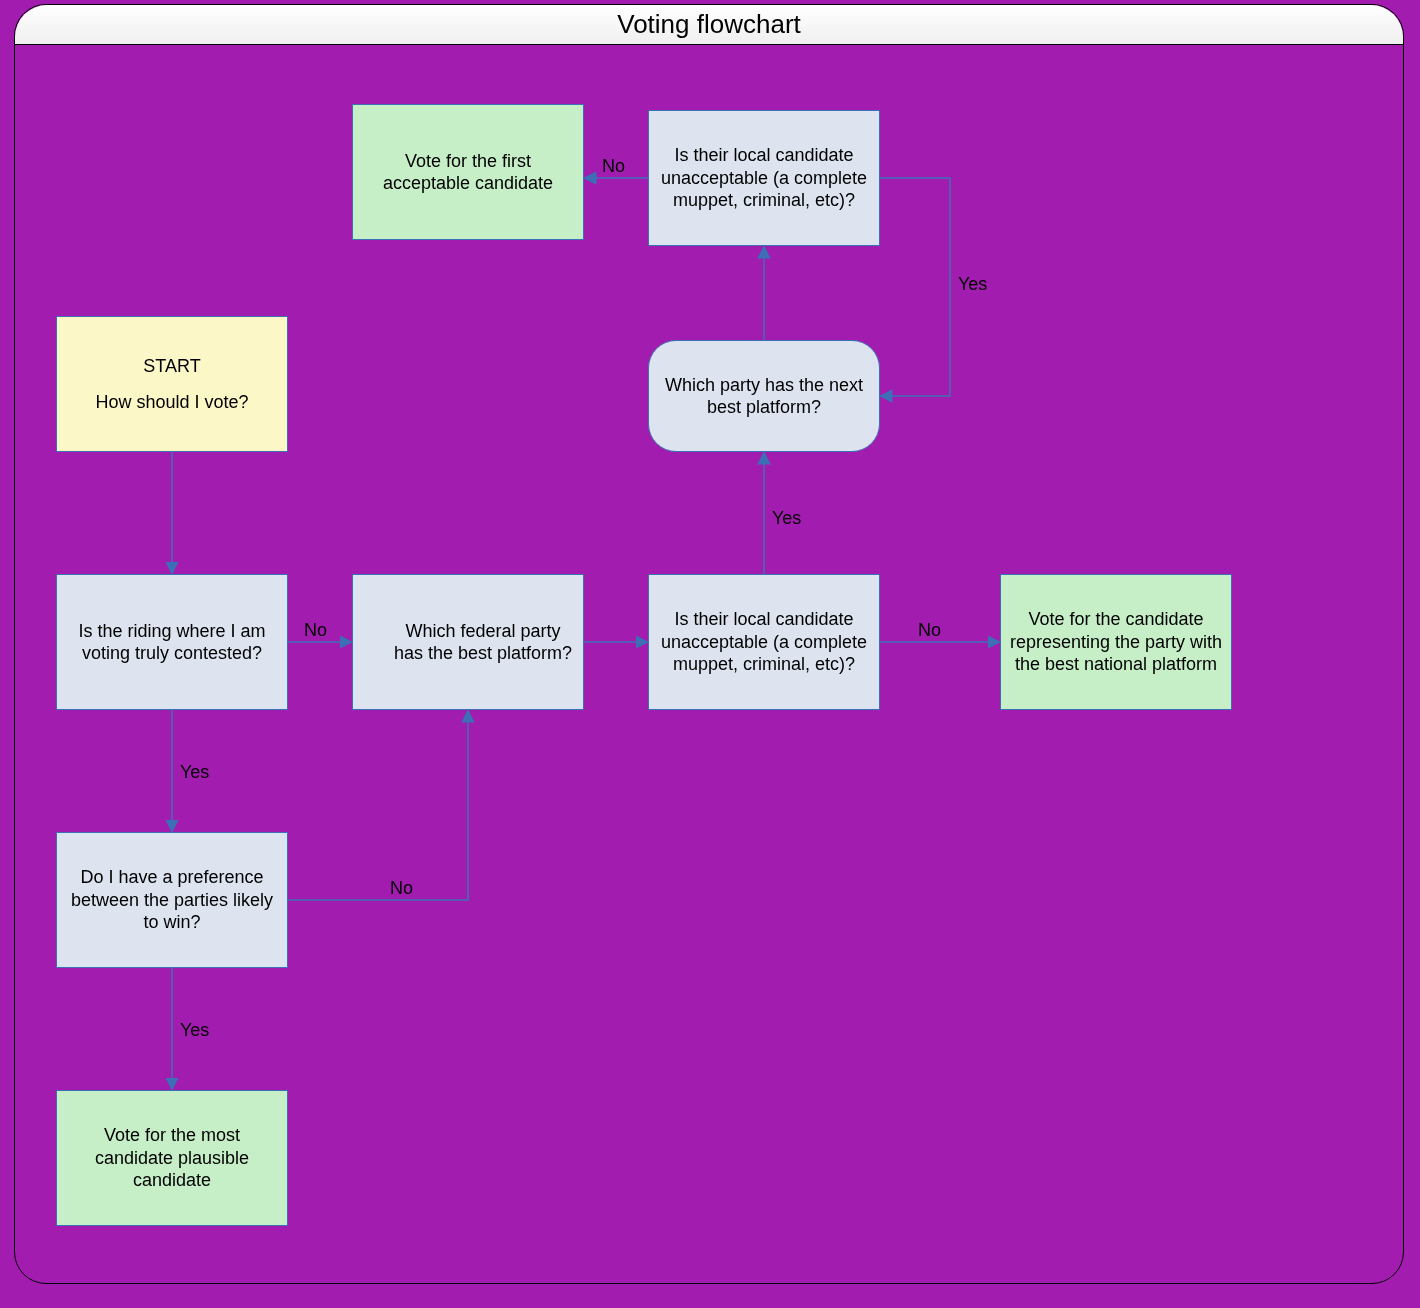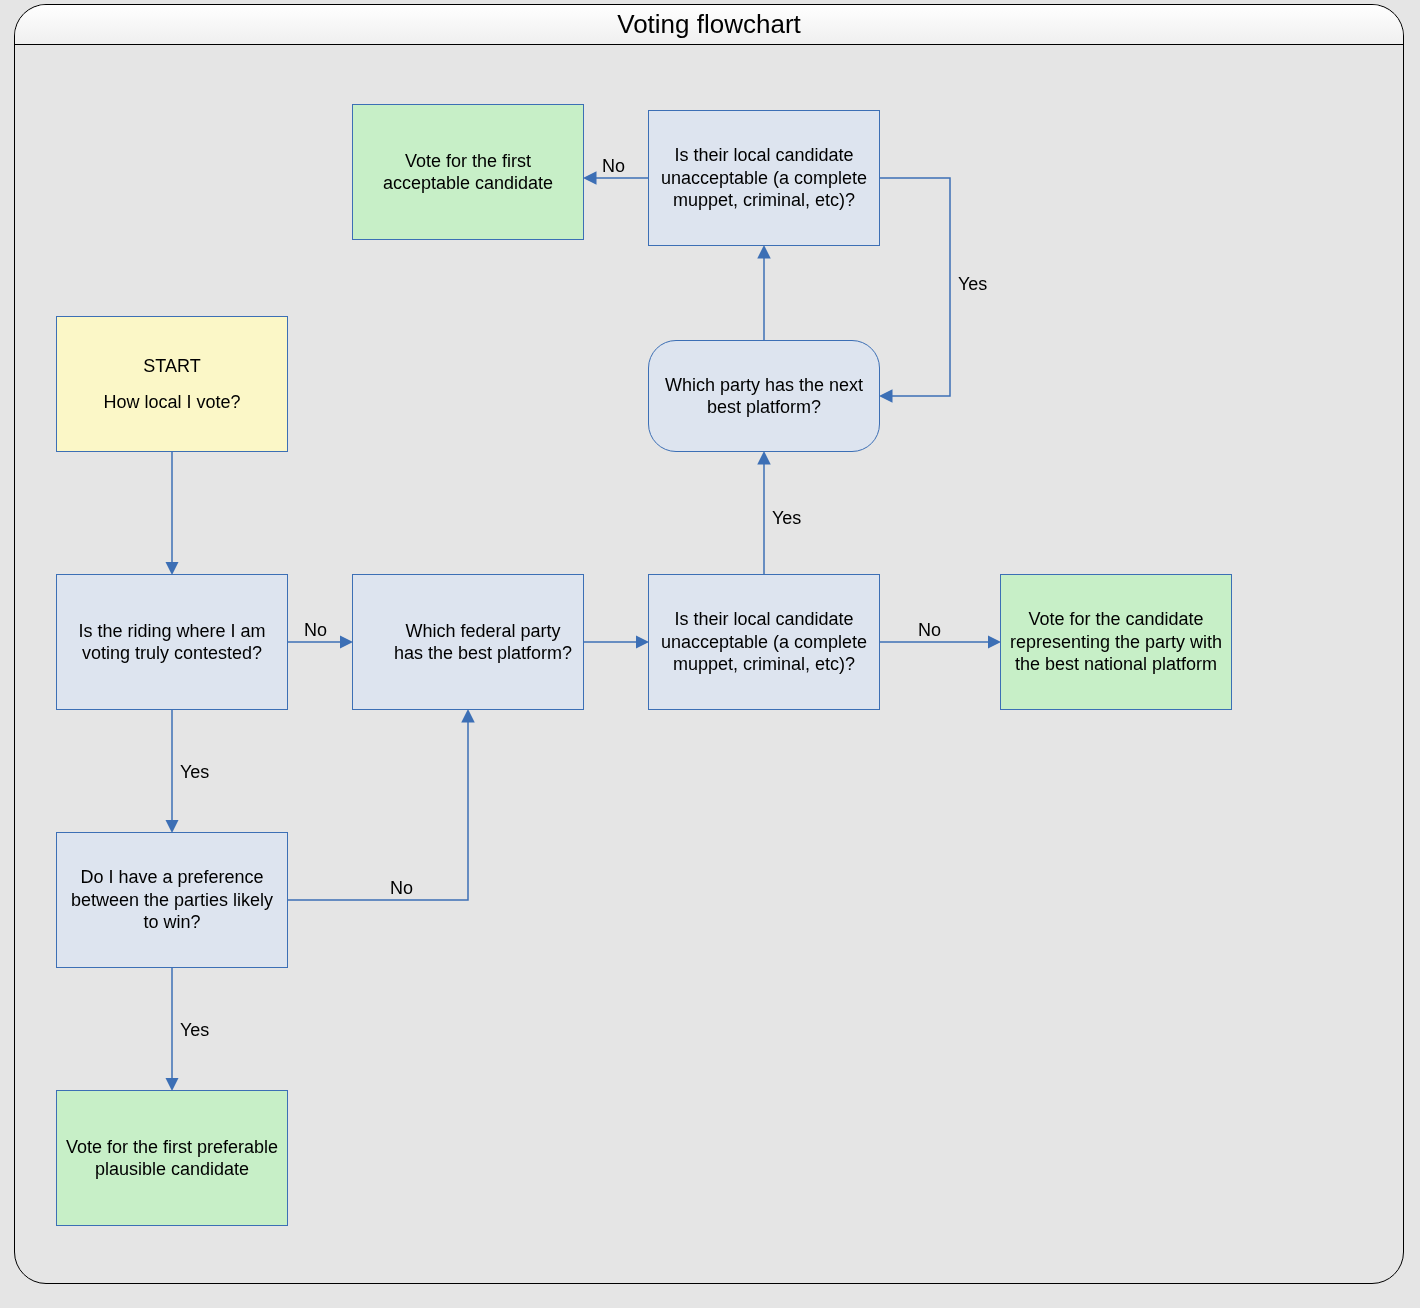--- a/index.html
+++ b/index.html
@@ -5,21 +5,21 @@
   html, body {
     margin: 0;
     padding: 0;
     background: #ffffff;
     font-family: Arial, Helvetica, sans-serif;
   }
   .canvas {
     position: relative;
     width: 1420px;
     height: 1308px;
-    background: #e5e5e5;
+    background: #a21caf;
   }
   .frame {
     position: absolute;
     left: 14px;
     top: 4px;
     width: 1390px;
     height: 1280px;
     border: 1.5px solid #000;
     border-radius: 32px;
     box-sizing: border-box;
@@ -81,33 +81,33 @@
 <div class="canvas">
 
   <div class="frame">
     <div class="title-band">
       <span>Voting flowchart</span>
     </div>
   </div>
 
   <div class="node yellow" style="left:56px; top:316px; width:232px; height:136px; flex-direction:column;">
     <div style="margin-bottom:14px;">START</div>
-    <div>How local I vote?</div>
+    <div>How should I vote?</div>
   </div>
 
   <div class="node blue" style="left:56px; top:574px; width:232px; height:136px;">
     <span>Is the riding where I am voting truly contested?</span>
   </div>
 
   <div class="node blue" style="left:56px; top:832px; width:232px; height:136px;">
     <span>Do I have a preference between the parties likely to win?</span>
   </div>
 
   <div class="node green" style="left:56px; top:1090px; width:232px; height:136px;">
-    <span>Vote for the first preferable plausible candidate</span>
+    <span>Vote for the most candidate plausible candidate</span>
   </div>
 
   <div class="node blue" style="left:352px; top:574px; width:232px; height:136px;padding-left:38px;">
     <span>Which federal party has the best platform?</span>
   </div>
 
   <div class="node blue" style="left:648px; top:574px; width:232px; height:136px;">
     <span>Is their local candidate unacceptable (a complete muppet, criminal, etc)?</span>
   </div>
 

